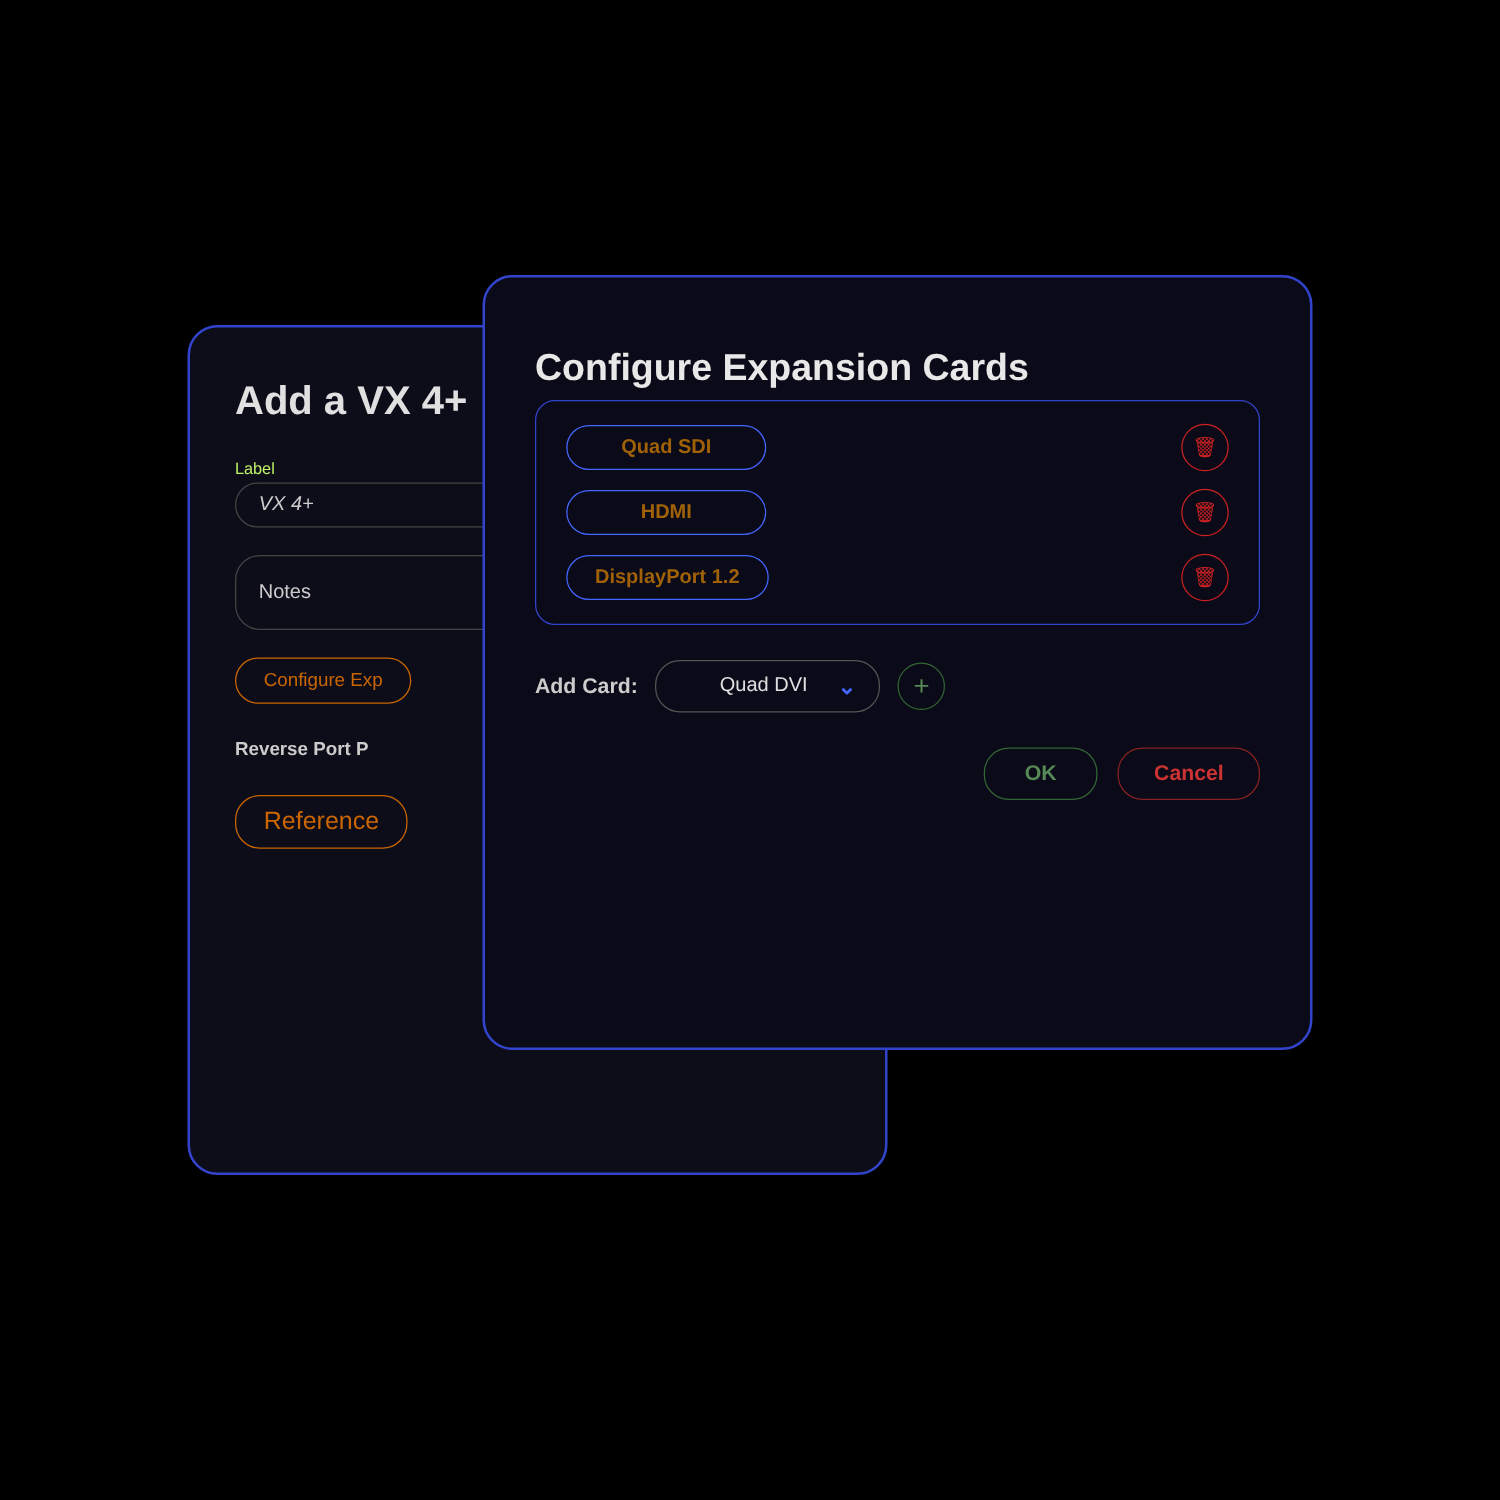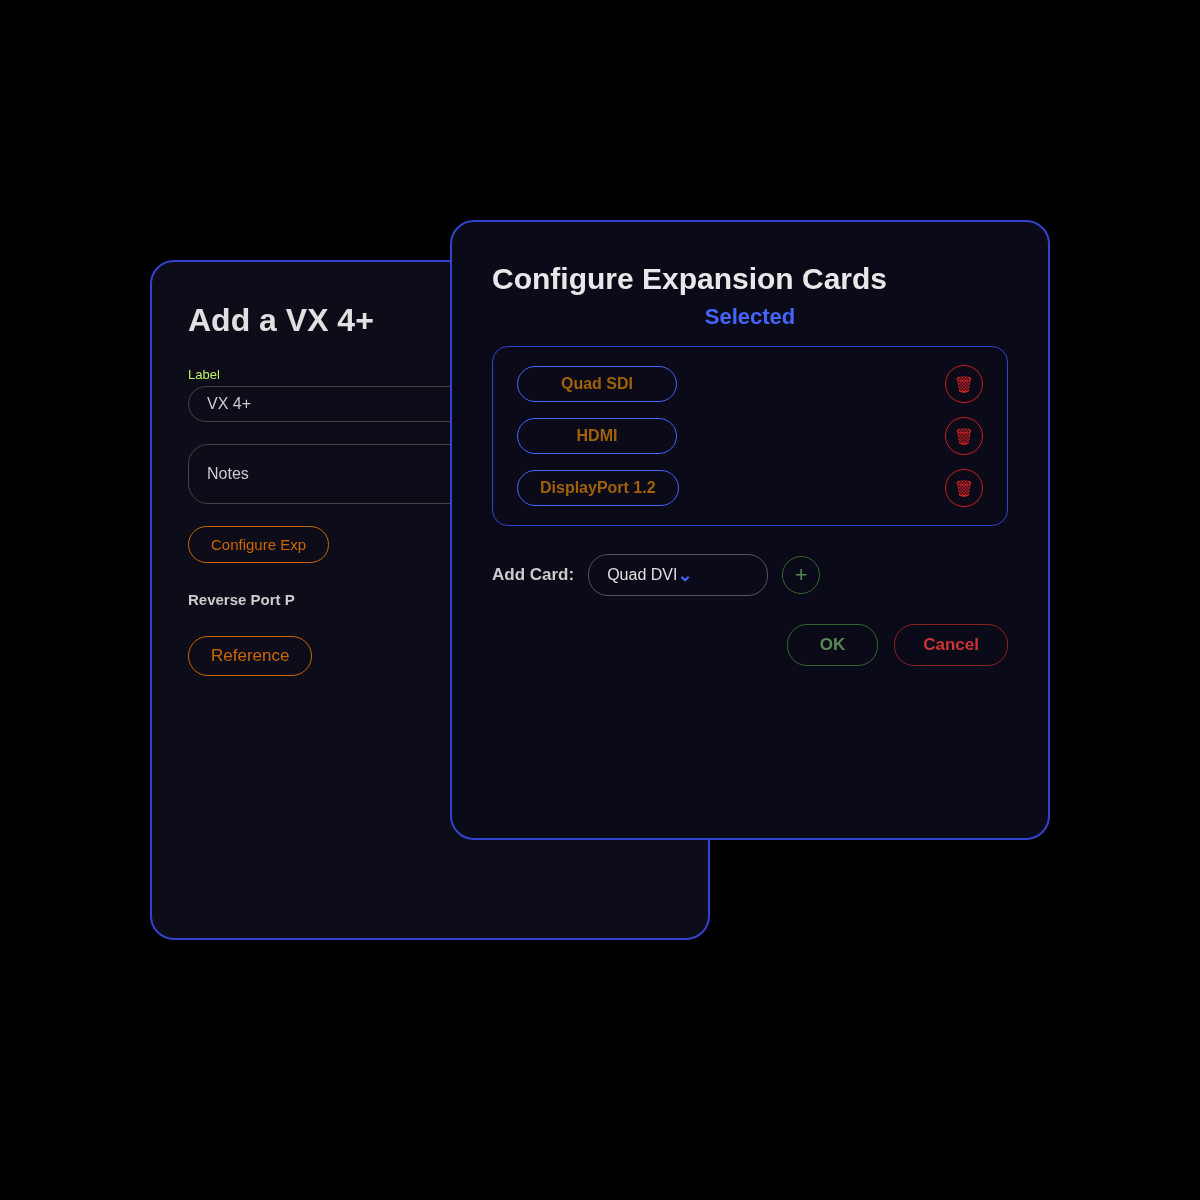--- a/index.html
+++ b/index.html
@@ -54,20 +54,21 @@
 
     .field-input {
       background: transparent;
       border: 1.5px solid #444;
       border-radius: 20px;
       color: #ccc;
       font-size: 16px;
       padding: 8px 18px;
       width: 320px;
       display: block;
+      font-style: italic;
     }
 
     .field-notes {
       background: transparent;
       border: 1.5px solid #444;
       border-radius: 20px;
       color: #ccc;
       font-size: 16px;
       padding: 6px 18px;
       width: 320px;
@@ -126,37 +127,37 @@
       color: #ccc;
       font-size: 15px;
       font-weight: 700;
     }
 
     .btn-reference {
       border: 1.5px solid #cc6600;
       border-radius: 20px;
       color: #cc6600;
       background: transparent;
-      font-size: 17px;
+      font-size: 20px;
       padding: 9px 22px;
       cursor: pointer;
       display: inline-block;
     }
 
     
     .card-front {
       position: absolute;
       top: 0;
       right: 0;
-      width: 600px;
+      width: 664px;
       height: 620px;
       background: #0a0a18;
       border: 2px solid #3344cc;
       border-radius: 24px;
-      padding: 40px 40px;
+      padding: 56px 40px;
       z-index: 2;
     }
 
     .card-front-title {
       color: #e8e8e8;
       font-size: 30px;
       font-weight: 700;
       margin-bottom: 8px;
     }
 
@@ -229,23 +230,24 @@
 
     .dropdown {
       border: 1.5px solid #555;
       border-radius: 20px;
       background: transparent;
       color: #e0e0e0;
       font-size: 16px;
       padding: 9px 18px;
       display: flex;
       align-items: center;
-      gap: 0;
+      gap: 24px;
       cursor: pointer;
       min-width: 180px;
+      justify-content: flex-end;
     }
 
     .dropdown-arrow {
       color: #4466ff;
       font-size: 18px;
       font-weight: 700;
     }
 
     .add-plus-btn {
       width: 38px;
@@ -311,21 +313,20 @@
 
     <div class="reverse-port-row">
       <div class="reverse-port-label">Reverse Port P</div>
     </div>
 
     <div class="btn-reference">Reference</div>
   </div>
 
   <div class="card-front">
     <div class="card-front-title">Configure Expansion Cards</div>
-    <div class="selected-label">Selected</div>
 
     <div class="selected-box">
 
       <div class="card-item-row">
         <button class="card-item-btn">Quad SDI</button>
         <button class="delete-btn">
           <span>🗑</span>
         </button>
       </div>
 

